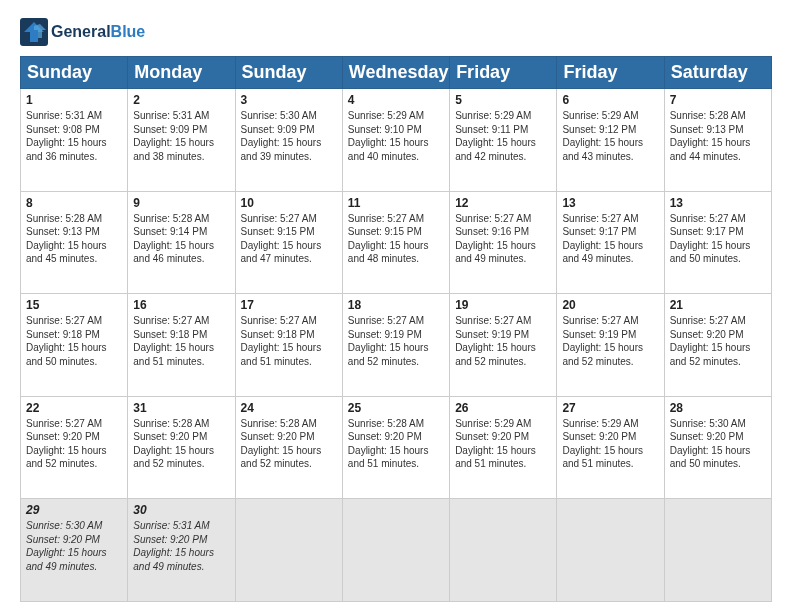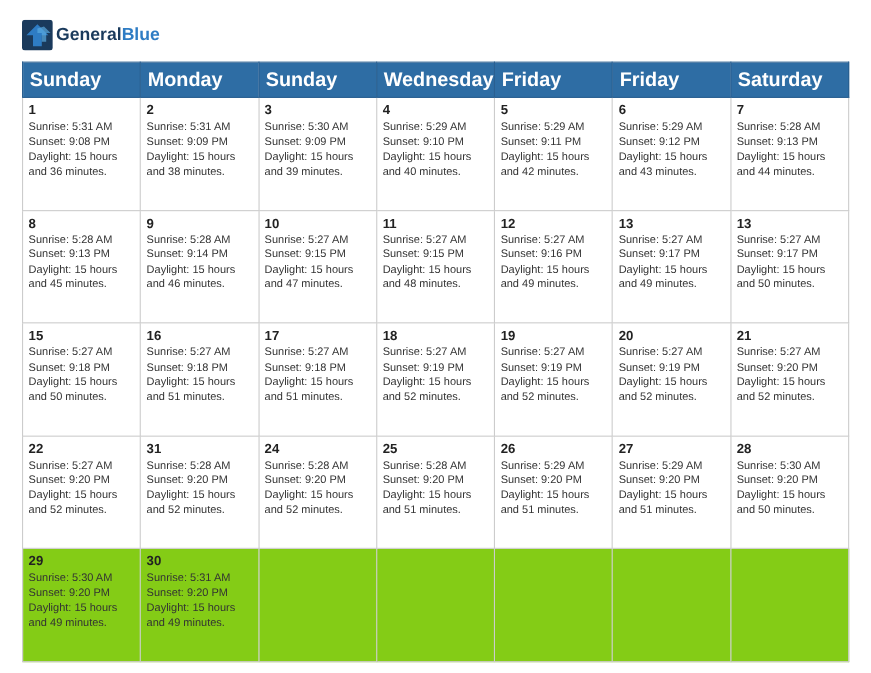--- a/index.html
+++ b/index.html
@@ -68,21 +68,22 @@
       border: 1px solid #ccc;
       font-size: 9.5px;
       color: #333;
       background: #fff;
       height: 86px;
     }
     .calendar td.empty {
       background: #f5f5f5;
     }
     .calendar td.last-row {
-      background: #84cc16;
+      background: #e5e5e5;
+      font-style: italic;
     }
     .day-num {
       font-size: 12px;
       font-weight: bold;
       color: #222;
       display: block;
       margin-bottom: 2px;
     }
     .cell-text {
       font-size: 10px;

